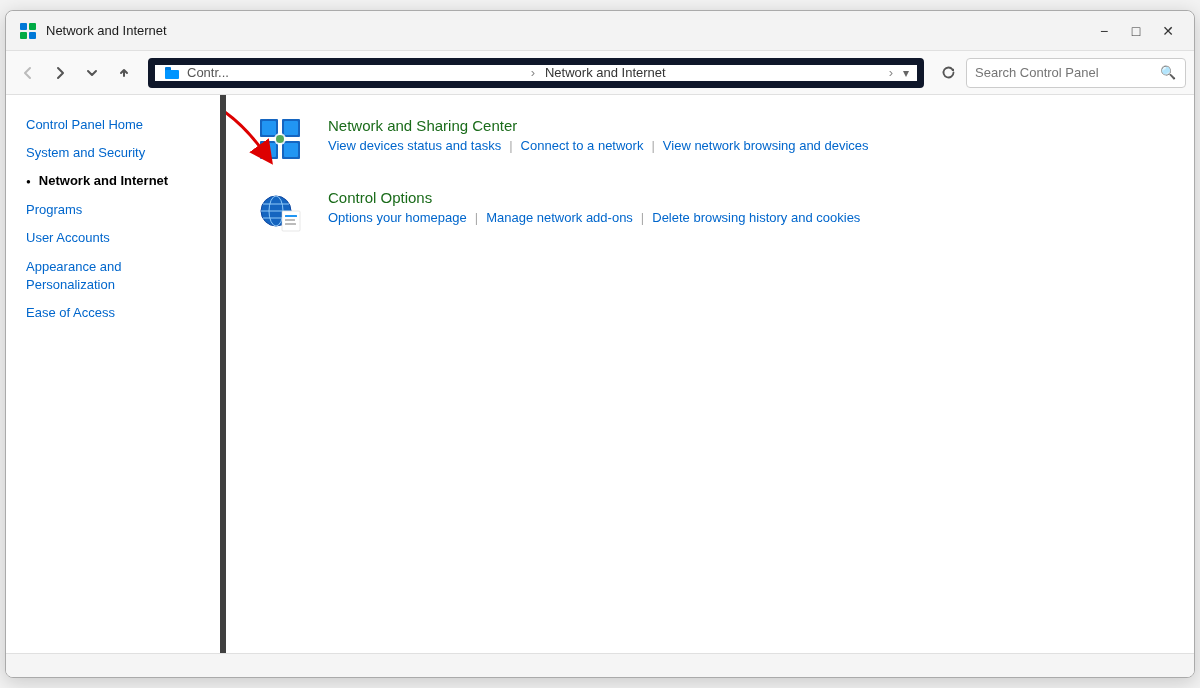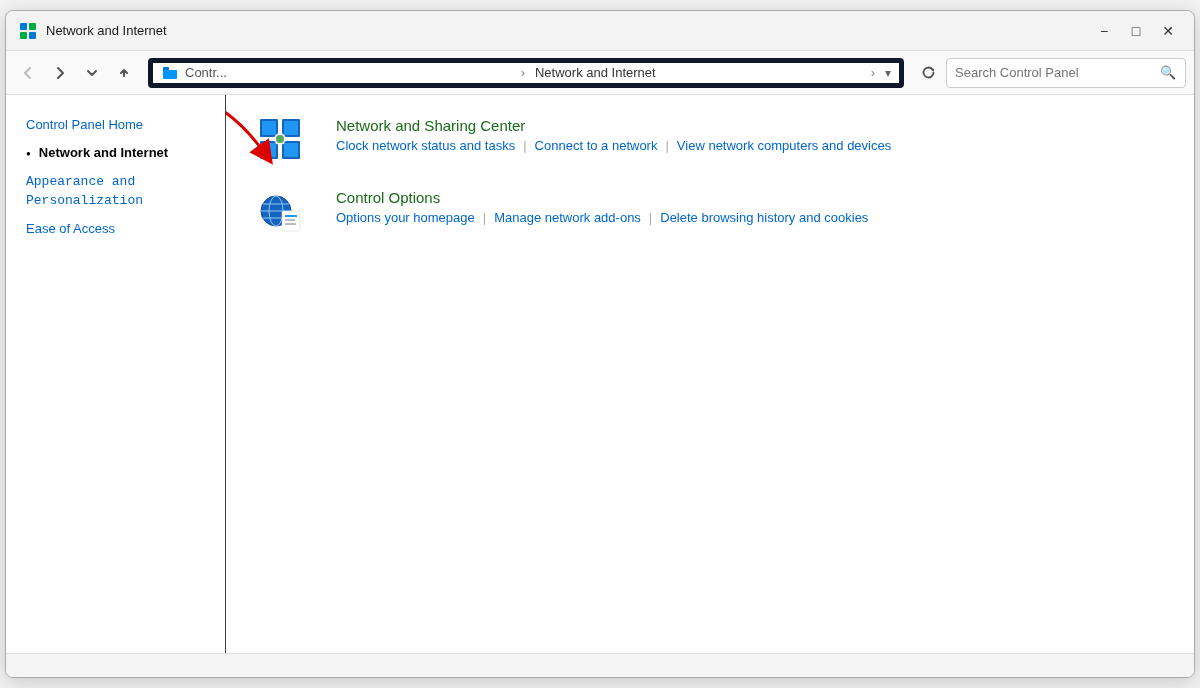--- a/index.html
+++ b/index.html
@@ -84,21 +84,21 @@
       display: flex;
       align-items: center;
       justify-content: center;
       color: #555;
       font-size: 14px;
     }
     .nav-btn.disabled { color: #bbb; cursor: default; }
     .address-bar {
       flex: 1;
       height: 30px;
-      border: 5px solid #0f172a;
+      border: 7px solid #0f172a;
       border-radius: 4px;
       display: flex;
       align-items: center;
       padding: 0 8px;
       background: #fff;
       margin: 0 6px;
       gap: 6px;
     }
     .address-bar-icon {
       width: 18px;
@@ -125,21 +125,21 @@
       background: transparent;
       border-radius: 4px;
       cursor: pointer;
       display: flex;
       align-items: center;
       justify-content: center;
       color: #555;
       font-size: 15px;
     }
     .search-bar {
-      width: 240px;
+      width: 220px;
       height: 30px;
       border: 1px solid #ccc;
       border-radius: 4px;
       display: flex;
       align-items: center;
       padding: 0 8px;
       background: #fff;
     }
     .search-bar input {
       border: none;
@@ -154,21 +154,21 @@
       font-size: 13px;
     }
     .content-area {
       display: flex;
       flex: 1;
       overflow: hidden;
     }
     .sidebar {
       width: 220px;
       background: #fff;
-      border-right: 1px solid #404040;
+      border-right: 6px solid #404040;
       padding: 16px 0;
       flex-shrink: 0;
     }
     .sidebar-item {
       padding: 5px 20px;
       font-size: 13px;
       cursor: pointer;
       display: flex;
       align-items: center;
       gap: 6px;
@@ -194,21 +194,21 @@
     .main-content {
       flex: 1;
       padding: 20px 30px;
       background: #fff;
       overflow-y: auto;
     }
     .category-item {
       display: flex;
       align-items: flex-start;
       margin-bottom: 24px;
-      gap: 32px;
+      gap: 24px;
     }
     .category-icon {
       width: 48px;
       height: 48px;
       flex-shrink: 0;
       display: flex;
       align-items: center;
       justify-content: center;
     }
     .category-details {
@@ -323,24 +323,33 @@
       <span class="search-icon">🔍</span>
     </div>
   </div>
 
   <div class="content-area">
 
     <div class="sidebar">
       <div class="sidebar-item">
         <a href="#">Control Panel Home</a>
       </div>
+      <div class="sidebar-item">
+        <a href="#">System and Security</a>
+      </div>
       <div class="sidebar-item active">
         <span>Network and Internet</span>
       </div>
-      <div class="sidebar-item multi-line" style="padding-top:6px;font-family:Liberation Mono, monospace;">
+      <div class="sidebar-item">
+        <a href="#">Programs</a>
+      </div>
+      <div class="sidebar-item">
+        <a href="#">User Accounts</a>
+      </div>
+      <div class="sidebar-item multi-line" style="padding-top:6px;">
         <a href="#" style="line-height:1.4;">Appearance and Personalization</a>
       </div>
       <div class="sidebar-item">
         <a href="#">Ease of Access</a>
       </div>
     </div>
 
     <div class="main-content" style="position:relative;">
 
       <div style="position:absolute; top:-10px; left:-90px; pointer-events:none; z-index:50;">
@@ -369,25 +378,25 @@
             <rect x="4" y="26" width="14" height="14" fill="#2196f3" rx="1"></rect>
             <rect x="26" y="26" width="14" height="14" fill="#2196f3" rx="1"></rect>
 
             <circle cx="22" cy="22" r="6" fill="#fff" opacity="0.85"></circle>
             <circle cx="22" cy="22" r="4" fill="#43a047" opacity="0.9"></circle>
           </svg>
         </div>
         <div class="category-details">
           <a class="category-title" href="#">Network and Sharing Center</a>
           <div class="category-links">
-            <a class="category-link" href="#">Clock network status and tasks</a>
+            <a class="category-link" href="#">View devices status and tasks</a>
             <span class="link-separator">|</span>
             <a class="category-link" href="#">Connect to a network</a>
             <span class="link-separator">|</span>
-            <a class="category-link" href="#">View network computers and devices</a>
+            <a class="category-link" href="#">View network browsing and devices</a>
           </div>
         </div>
       </div>
 
       <div class="category-item">
         <div class="category-icon">
 
           <svg width="44" height="44" viewBox="0 0 44 44">
 
             <circle cx="18" cy="22" r="15" fill="#1565c0"></circle>

